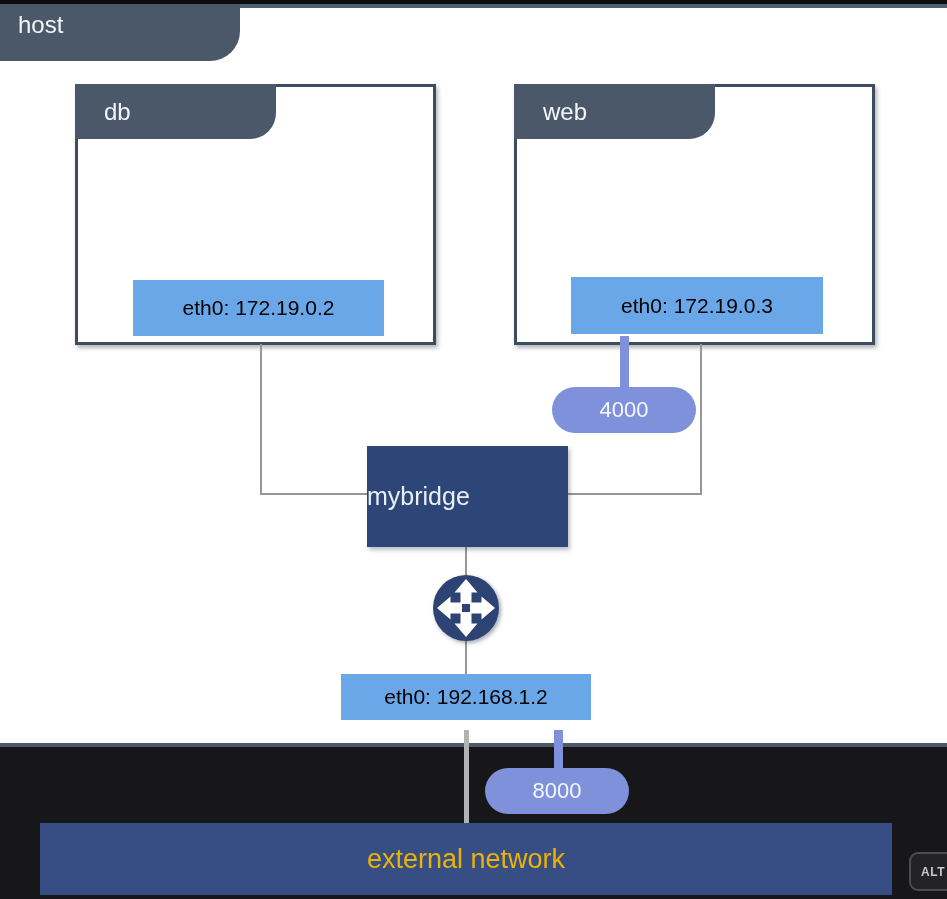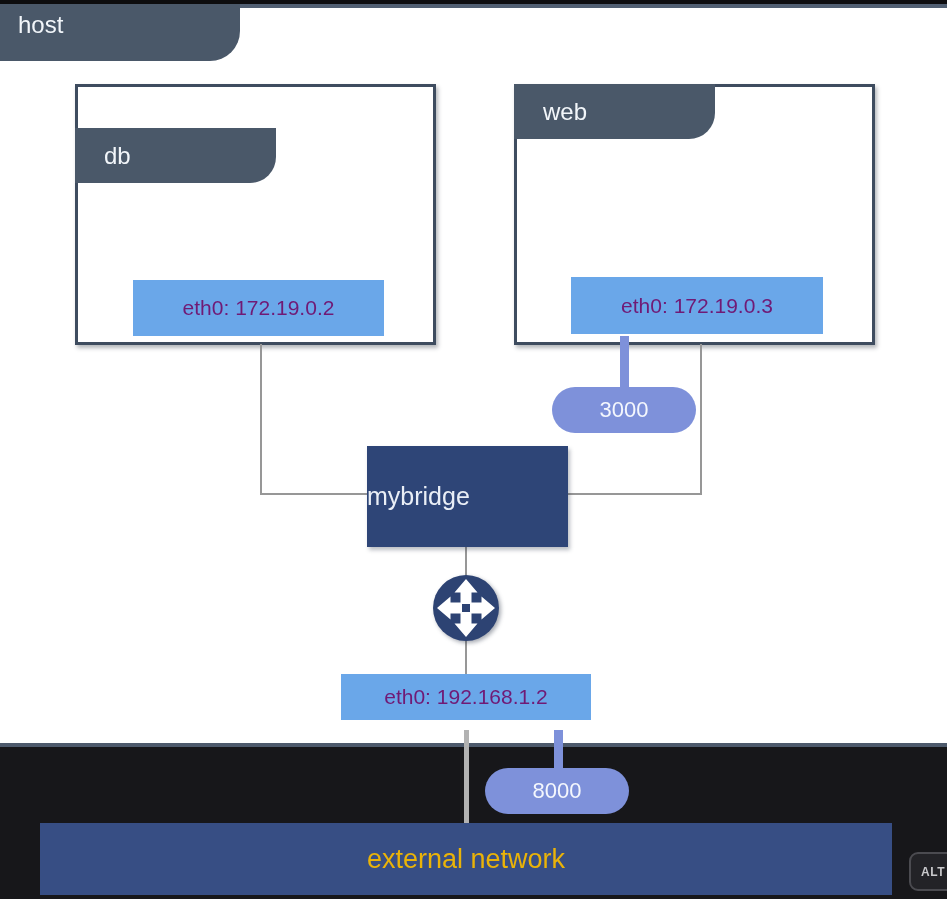--- a/index.html
+++ b/index.html
@@ -48,27 +48,27 @@
   .container-box {
     width: 361px; height: 261px;
     background: #ffffff;
     border: 3px solid var(--box-border);
     box-shadow: 2px 3px 4px rgba(40, 50, 60, 0.35);
   }
   .box-db  { left: 75px;  top: 84px; }
   .box-web { left: 514px; top: 84px; }
 
   .container-tab { width: 201px; height: 55px; border-bottom-right-radius: 26px; padding-left: 29px; font-size: 24px; }
-  .tab-db  { left: 75px;  top: 84px; margin-top: 44px; }
+  .tab-db  { left: 75px;  top: 84px; }
   .tab-web { left: 514px; top: 84px; }
 
   .iface-label {
     background: var(--interface-blue);
     display: flex; align-items: center; justify-content: center;
-    font-size: 21px; color: #701a75;
+    font-size: 21px; color: #000000;
   }
   .iface-db   { left: 133px; top: 280px; width: 251px; height: 56px; }
   .iface-web  { left: 571px; top: 277px; width: 252px; height: 57px; }
   .iface-host { left: 341px; top: 674px; width: 250px; height: 46px; }
 
   .conn { background: var(--connector-gray); }
   .conn-db-v   { left: 260px; top: 344px; width: 2px;   height: 151px; }
   .conn-db-h   { left: 260px; top: 493px; width: 109px; height: 2px; }
   .conn-web-v  { left: 700px; top: 344px; width: 2px;   height: 151px; }
   .conn-web-h  { left: 567px; top: 493px; width: 135px; height: 2px; }
@@ -147,21 +147,21 @@
 <div class="abs port-link link-8000"></div>
 
 <div class="abs iface-label iface-db">
   <span>eth0: 172.19.0.2</span>
 </div>
 <div class="abs iface-label iface-web">
   <span>eth0: 172.19.0.3</span>
 </div>
 
 <div class="abs port-pill pill-5000">
-  <span>3000</span>
+  <span>4000</span>
 </div>
 
 <div class="abs bridge-node">
   <span>mybridge</span>
 </div>
 
 <div class="abs router-wrap">
   <svg width="70" height="70" viewBox="0 0 70 70">
     <circle cx="35" cy="35" r="33" style="fill: var(--router-navy);"></circle>
     <g fill="#ffffff">

